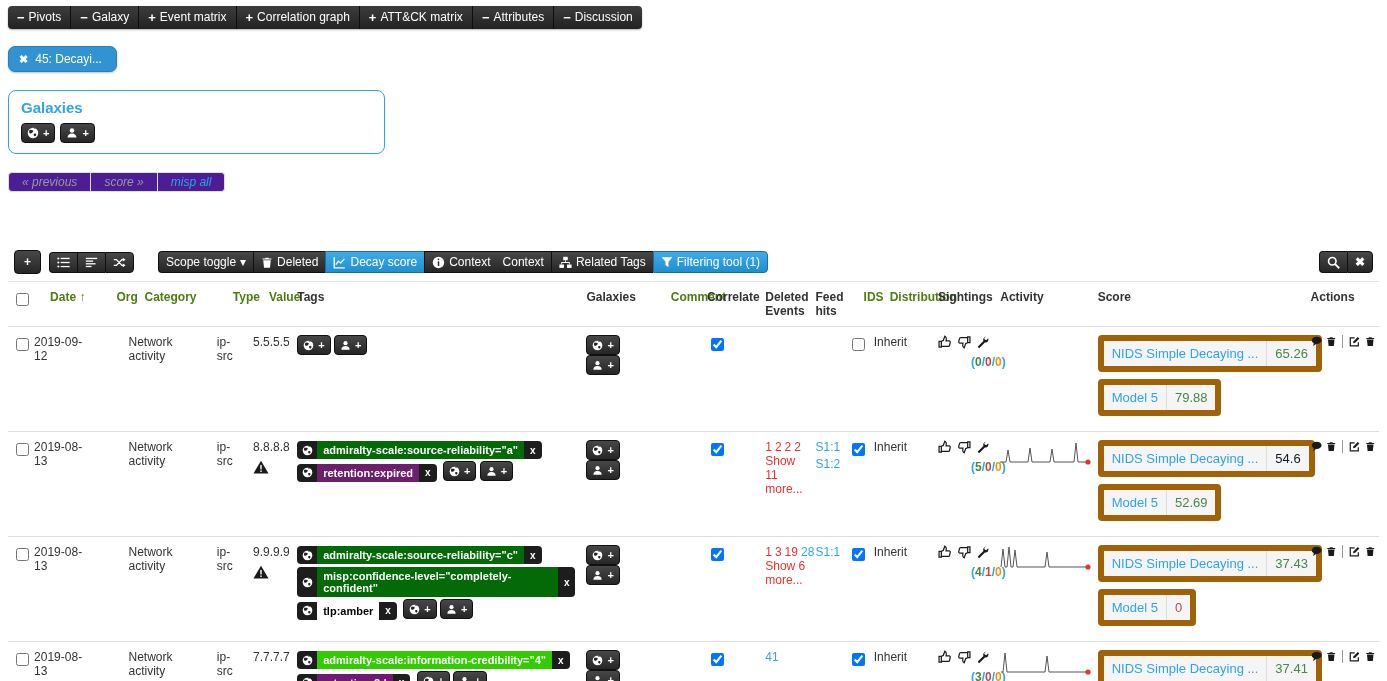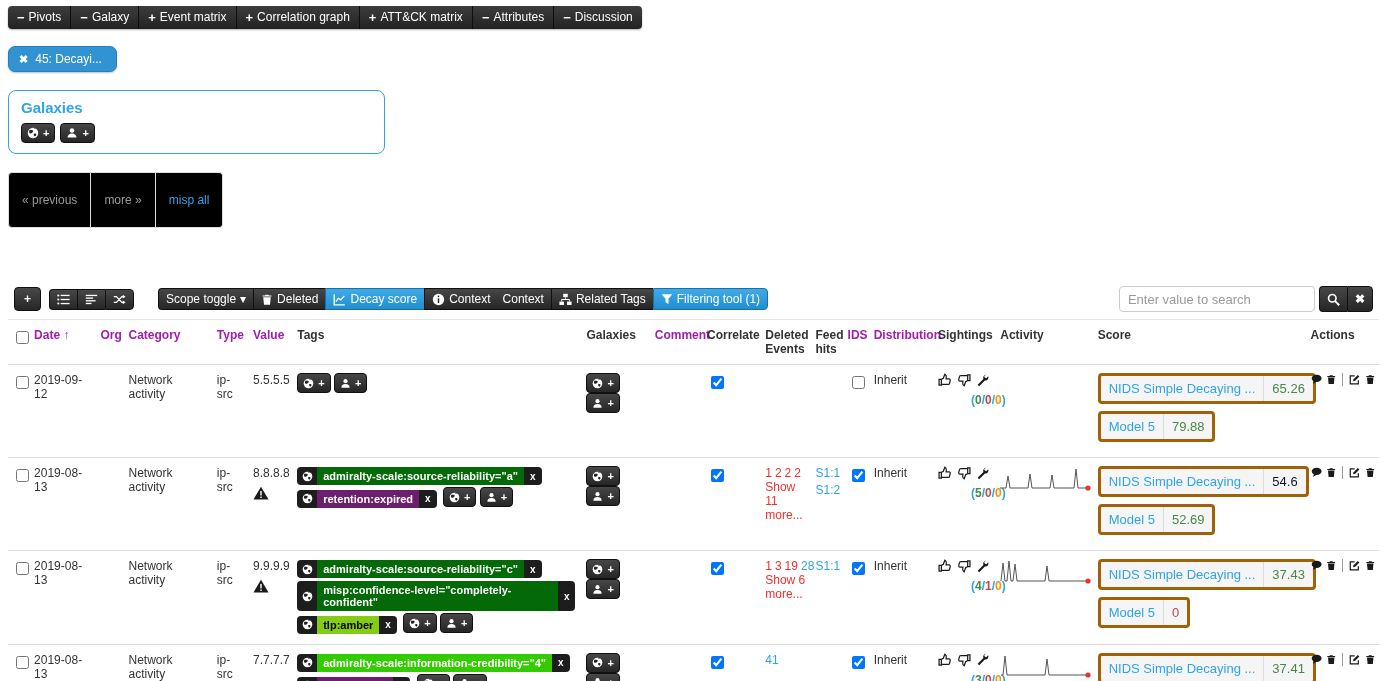--- a/index.html
+++ b/index.html
@@ -19,59 +19,59 @@
   
   .gal-panel { width:377px; height:64px; border:1px solid #2fa4e7; border-radius:8px; margin:18px 0 0 8px; padding:8px 12px; }
   .gal-title { color:#2fa4e7; font-size:15px; font-weight:bold; margin:0 0 7px 0; }
   
   .dkbtn { background:linear-gradient(#474747,#262626); color:#fff; border:1px solid #101010; border-radius:4px; padding:3px 7px; display:inline-flex; align-items:center; gap:4px; font-size:12px; cursor:pointer; line-height:14px; }
   .dkbtn.sm { padding:2px 5px; font-size:10px; border-radius:4px; }
   .dkbtn .plus { font-weight:bold; font-size:11px; }
   .bluebtn { background:linear-gradient(#41aae9,#1f8fd0); border-color:#17719f; }
   
   .pagination { display:inline-flex; margin:18px 0 0 8px; }
-  .pg { border:1px solid #ddd; border-left-width:0; background:#000000; padding:20px 13px; color:#999; cursor:pointer; }
+  .pg { border:1px solid #ddd; border-left-width:0; background:#4c1d95; padding:2px 13px; color:#999; cursor:pointer;font-style:italic; }
   .pg:first-child { border-left-width:1px; border-radius:4px 0 0 4px; }
   .pg:last-child { border-radius:0 4px 4px 0; }
   .pg.link { color:#2fa4e7; }
   
   .toolbar { display:flex; align-items:center; margin:58px 8px 0 8px; padding:0 6px 7px 6px; border-bottom:1px solid #e5e5e5; }
   .tgroup { display:inline-flex; margin-right:24px; }
   .tgroup .dkbtn { border-radius:0; border-right-width:0; }
   .tgroup .dkbtn:first-child { border-radius:4px 0 0 4px; }
   .tgroup .dkbtn:last-child { border-radius:0 4px 4px 0; border-right-width:1px;justify-content:center; }
   .toolbar .spacer { flex:1; }
   .searchbox { display:inline-flex; align-items:stretch; }
   .searchbox input { width:196px; height:26px; border:1px solid #ccc; border-radius:4px; padding:3px 8px; font-size:13px; color:#555; font-family:"Liberation Sans",sans-serif; margin-right:4px; }
   .searchbox input::placeholder { color:#999; }
   
   table.attrs { border-collapse:collapse; table-layout:fixed; width:1371px; margin:0 8px; }
   table.attrs th { text-align:left; vertical-align:top; padding:8px 4px; font-weight:bold; color:#333; font-size:12px; }
-  table.attrs th a { color:#a21caf; text-decoration:none; cursor:pointer; }
+  table.attrs th a { color:#4d7c0f; text-decoration:none; cursor:pointer;margin-left:16px; }
   table.attrs td { vertical-align:top; padding:8px 4px; border-top:1px solid #ddd; }
   table.attrs tr.datarow { height:66px; }
   
   .tagpill { display:inline-flex; align-items:center; background:#1d1d1d; border-radius:4px; overflow:hidden; margin:1px 3px 2px 0; font-size:11px; font-weight:bold; vertical-align:middle; }
   .tagpill .tglobe { padding:3px 4px 1px 5px; }
   .tagpill .tlabel { padding:3px 6px; }
   .tagpill .tx { color:#fff; padding:3px 6px; cursor:pointer; font-size:10px; }
   
   .val-warn { margin-top:6px; }
   
   .rel a { color:#e9322d; text-decoration:none; margin-right:3px; cursor:pointer; }
   .feed a { color:#2fa4e7; text-decoration:none; display:block; margin-bottom:3px; cursor:pointer; }
   
   .sight-icons { display:flex; gap:5px; align-items:center; }
   .sight-counts { font-weight:bold; margin-top:6px;margin-left:33px; }
   .sp { color:#2fa4e7; }
   .s-pos { color:#468847; }
   .s-neg { color:#b94a48; }
   .s-exp { color:#f89406; }
   
-  .scorebadge { display:inline-flex; align-items:center; background:#f5f5f5; border:3px solid #a16207; border-radius:4px; margin:0 0 7px 0; font-size:13px; }
+  .scorebadge { display:inline-flex; align-items:center; background:#f5f5f5; border:6px solid #a16207; border-radius:4px; margin:0 0 7px 0; font-size:13px; }
   .scorebadge .sname { padding:5px 8px; color:#2fa4e7; white-space:nowrap; }
   .scorebadge .sval { padding:5px 8px; border-left:1px solid #ddd; white-space:nowrap; }
   
   .acts { display:flex; align-items:center; gap:4px; }
   .acts .divider { width:1px; height:13px; background:#999; margin:0 2px; }
   .acts svg { cursor:pointer; }
   .spark { display:block; }
 </style>
 </head>
 <body>
@@ -209,21 +209,21 @@
           <use href="#i-person"></use>
         </svg>
         <span class="plus">+</span>
     </span>
   </div>
 </div>
 
 
 <div class="pagination">
   <span class="pg">« previous</span>
-  <span class="pg">more »</span>
+  <span class="pg">score »</span>
   <span class="pg link">misp all</span>
 </div>
 
 
 <div class="toolbar">
   <span class="dkbtn" style="margin-right:8px;font-weight:bold;padding:4px 9px;">+</span>
   <span class="tgroup">
     <span class="dkbtn">
         <svg width="13" height="13" viewBox="0 0 16 16">
           <use href="#i-list"></use>
@@ -277,21 +277,20 @@
       </span>
     <span class="dkbtn bluebtn">
         <svg width="12" height="12" viewBox="0 0 16 16">
           <use href="#i-filter"></use>
         </svg>
         <span>Filtering tool (1)</span>
       </span>
   </span>
   <span class="spacer"></span>
   <span class="searchbox">
-    <input type="text" placeholder="Enter value to search" style="">
     <span class="tgroup" style="margin-right:0;">
       <span class="dkbtn">
           <svg width="13" height="13" viewBox="0 0 16 16">
             <use href="#i-search"></use>
           </svg>
         </span>
       <span class="dkbtn">
           <span style="font-weight:bold;">✖</span>
         </span>
     </span>
@@ -583,21 +582,21 @@
                 <use href="#i-globe"></use>
               </svg></span>
         <span class="tlabel" style="background:#046a07;color:#ffffff">misp:confidence-level="completely-confident"</span>
         <span class="tx">x</span>
       </span>
       <br>
       <span class="tagpill">
         <span class="tglobe"><svg width="11" height="11" viewBox="0 0 16 16">
                 <use href="#i-globe"></use>
               </svg></span>
-        <span class="tlabel" style="background:#84cc16;color:#000000">tlp:amber</span>
+        <span class="tlabel" style="background:#ffffff;color:#000000">tlp:amber</span>
         <span class="tx">x</span>
       </span>
       <span class="dkbtn sm">
             <svg width="11" height="11" viewBox="0 0 16 16">
               <use href="#i-globe"></use>
             </svg>
             <span class="plus">+</span>
           </span>
       <span class="dkbtn sm">
             <svg width="11" height="11" viewBox="0 0 16 16">

